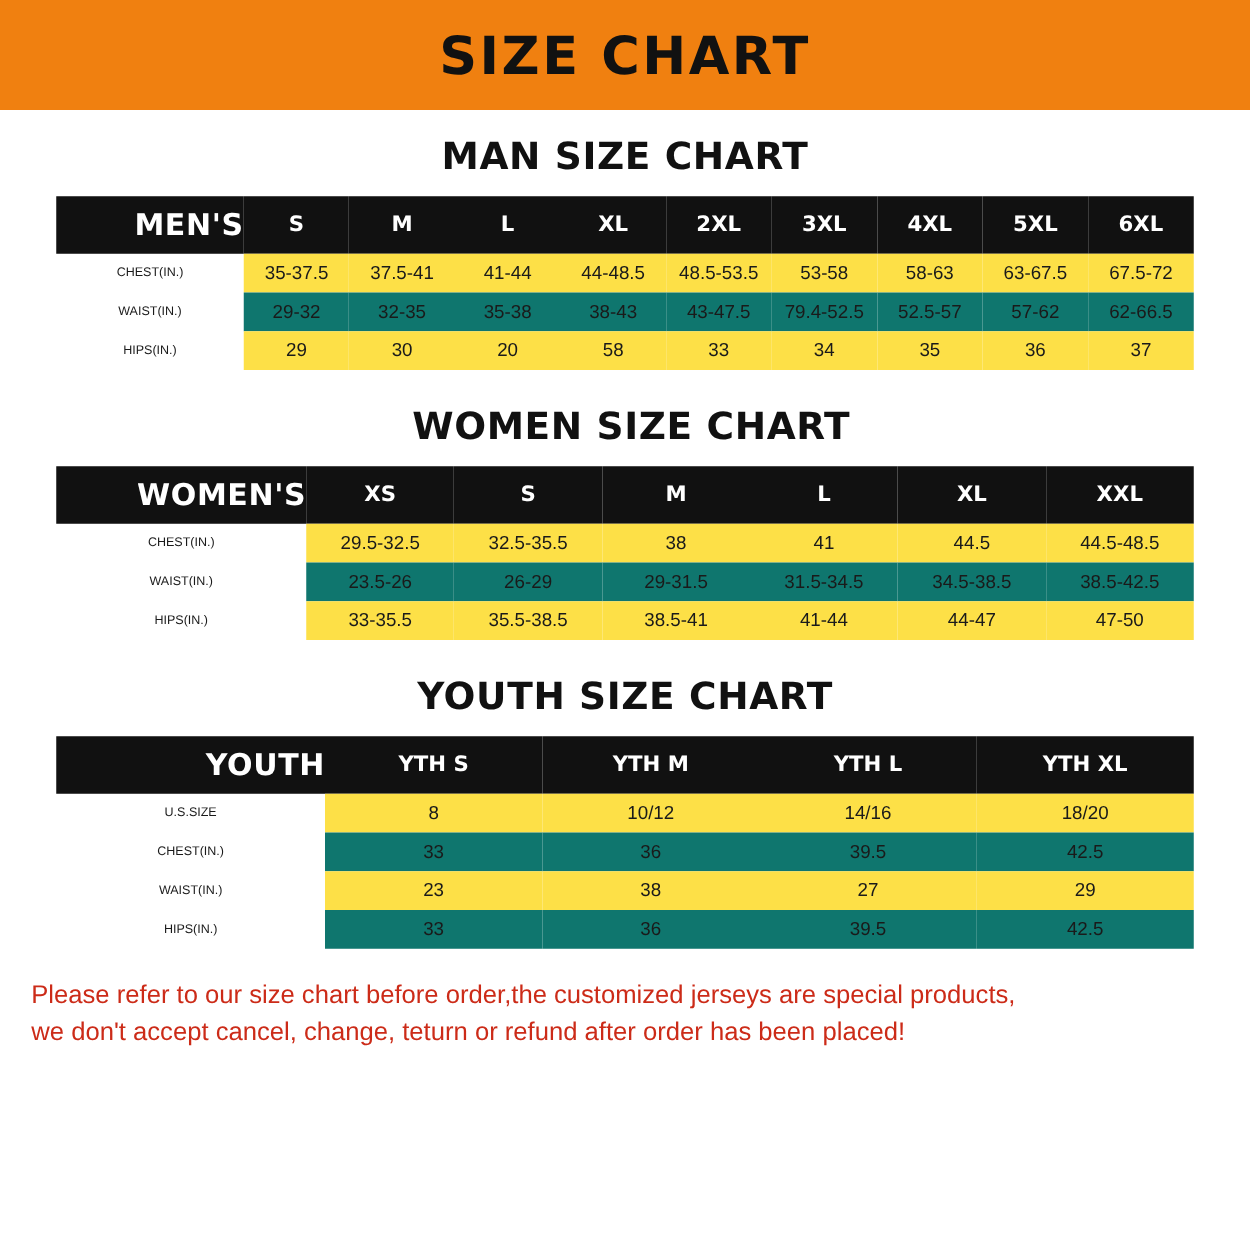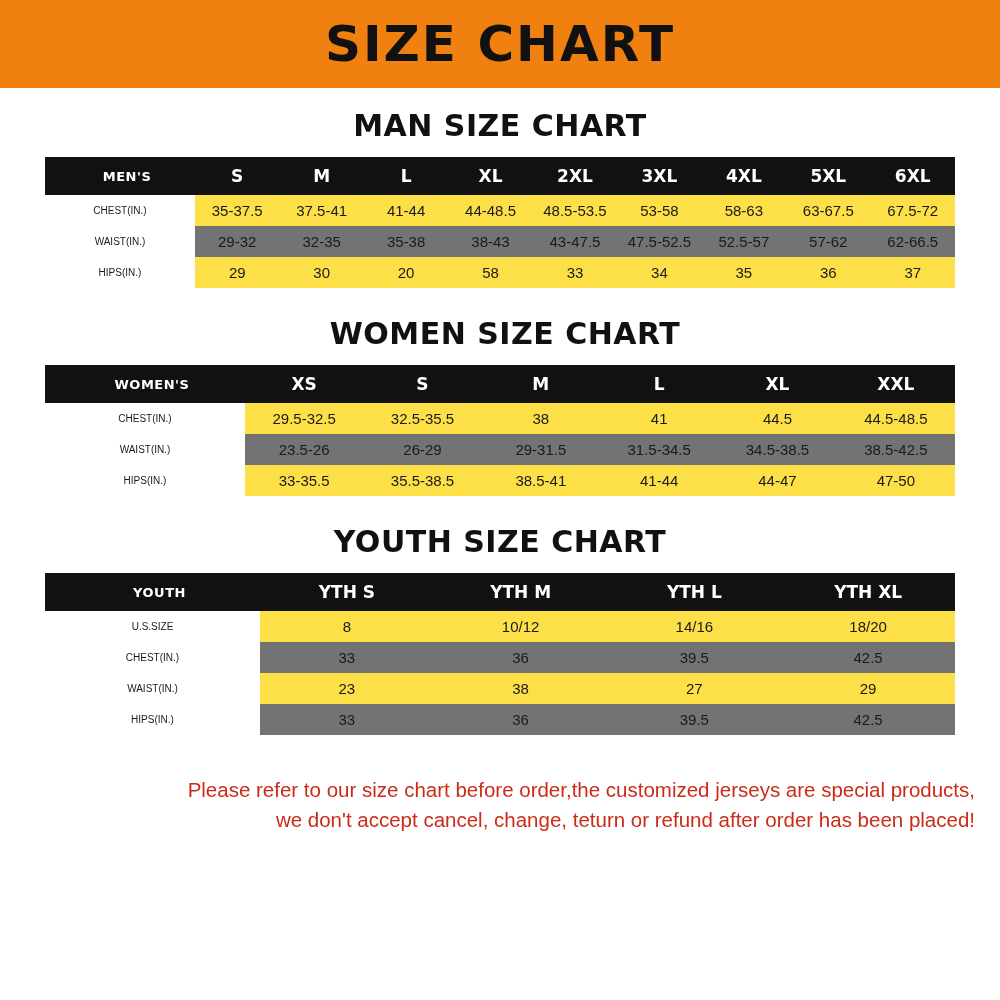--- a/index.html
+++ b/index.html
@@ -25,21 +25,21 @@
     width: 1000px;
     height: 88px;
     background: #f08010;
     display: flex;
     align-items: center;
     justify-content: center;
   }
   .banner-title {
     font-family: "DejaVu Sans", sans-serif;
     font-weight: bold;
-    font-size: 50px;
+    font-size: 42px;
     letter-spacing: 2px;
     color: #111111;
     text-transform: uppercase;
   }
   
   .section-title {
     text-align: center;
     font-family: "DejaVu Sans", sans-serif;
     font-weight: bold;
     font-size: 30px;
@@ -65,54 +65,54 @@
   }
   table.size-table tr.head-row th {
     color: #ffffff;
     font-family: "DejaVu Sans", sans-serif;
     font-weight: bold;
     font-size: 17px;
     padding: 9px 0;
     text-align: center;
   }
   table.size-table tr.head-row th.first-col {
-    text-align: center;
+    text-align: right;
     padding-left: 14px;
-    font-size: 13px;
+    font-size: 24px;
     letter-spacing: 0.5px;
   }
   table.size-table td {
     font-family: "Liberation Sans", sans-serif;
     font-size: 15px;
     color: #1a1a1a;
     text-align: center;
     padding: 7px 0;
   }
   table.size-table td.first-col {
     text-align: center;
     font-size: 10px;
     color: #1a1a1a;
   }
   tr.row-a td { background: #fde047; }
-  tr.row-b td { background: #737373; }
+  tr.row-b td { background: #0f766e; }
 
   
   tr.row-a td.first-col,
   tr.row-b td.first-col { background: inherit; }
 
   
   .men-col-0 { width: 150px; }
   .women-col-0 { width: 200px; }
   .youth-col-0 { width: 215px; }
 
   
   .footer-note {
-    margin: 40px auto 0 auto;
+    margin: 22px auto 0 auto;
     width: 950px;
-    text-align: right;
+    text-align: left;
     color: #cc2b18;
     font-family: "Liberation Sans", sans-serif;
     font-size: 20.5px;
     line-height: 1.45;
   }
   .footer-line { display: block; }
 </style>
 </head>
 <body>
 
@@ -153,21 +153,21 @@
         <td>63-67.5</td>
         <td>67.5-72</td>
       </tr>
       <tr class="row-b">
         <td class="first-col">WAIST(IN.)</td>
         <td>29-32</td>
         <td>32-35</td>
         <td>35-38</td>
         <td>38-43</td>
         <td>43-47.5</td>
-        <td>47.5-52.5</td>
+        <td>79.4-52.5</td>
         <td>52.5-57</td>
         <td>57-62</td>
         <td>62-66.5</td>
       </tr>
       <tr class="row-a">
         <td class="first-col">HIPS(IN.)</td>
         <td>29</td>
         <td>30</td>
         <td>20</td>
         <td>58</td>

